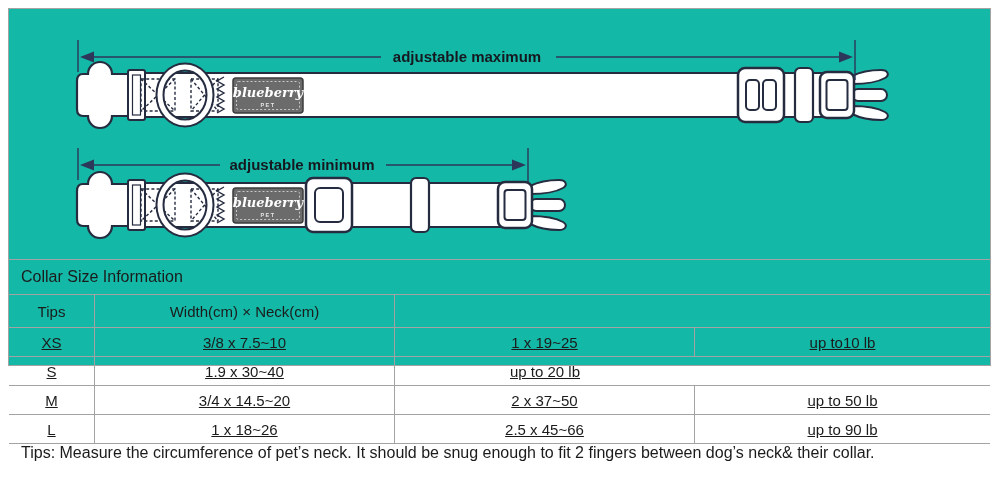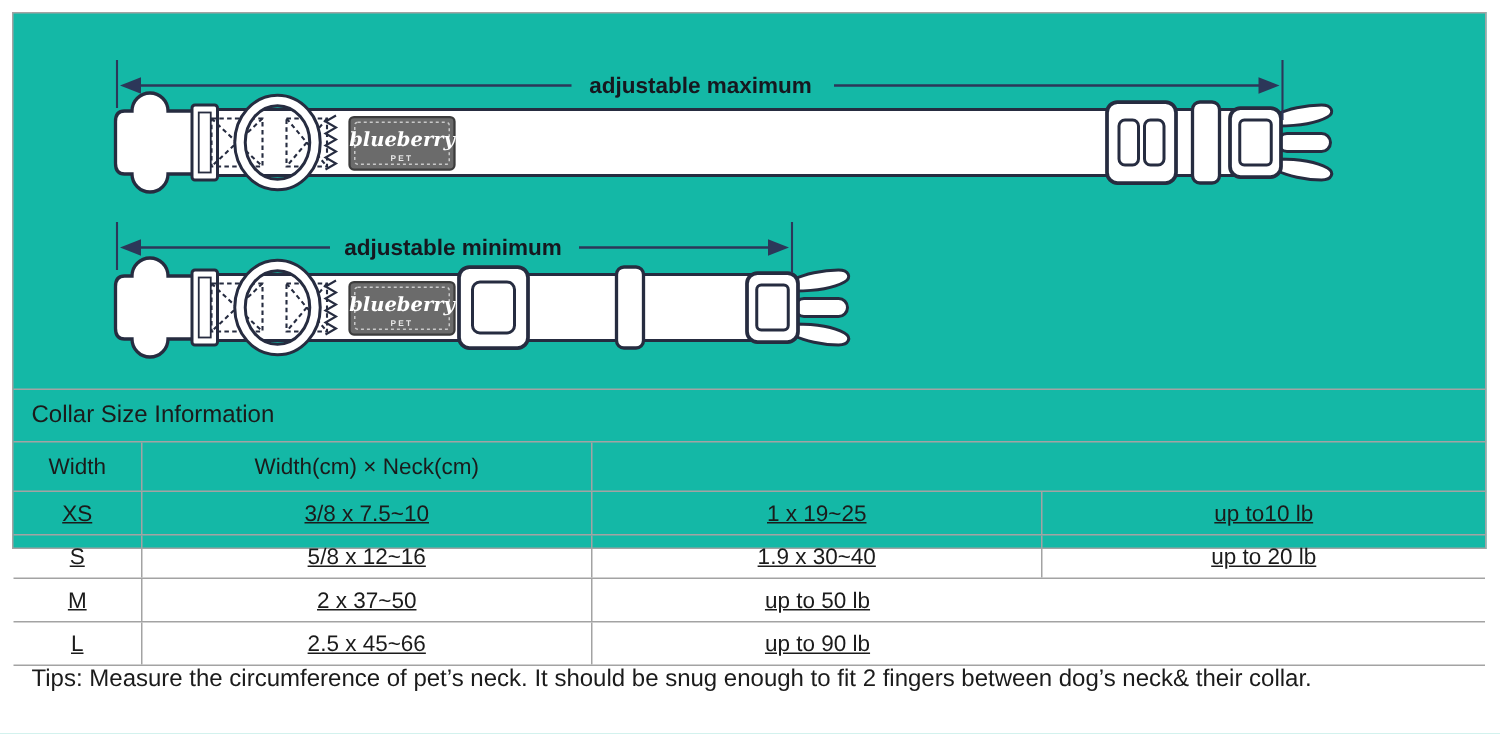--- a/index.html
+++ b/index.html
@@ -47,46 +47,47 @@
 <body>
 
 <div class="page">
 
   <div class="frame">
     <div class="diagram-space"></div>
 
     <div class="title-row">Collar Size Information</div>
 
     <div class="grid-row header-row">
-      <div class="cell vline">Width</div>
+      <div class="cell vline">Tips</div>
       <div class="cell vline">Width(cm) × Neck(cm)</div>
     </div>
 
     <div class="grid-row data-row">
       <div class="cell vline">XS</div>
       <div class="cell vline">3/8 x 7.5~10</div>
       <div class="cell vline">1 x 19~25</div>
       <div class="cell">up to10 lb</div>
     </div>
 
     <div class="grid-row data-row">
       <div class="cell vline">S</div>
-      <div class="cell vline">5/8 x 12~16</div>
       <div class="cell vline">1.9 x 30~40</div>
       <div class="cell">up to 20 lb</div>
     </div>
 
     <div class="grid-row data-row">
       <div class="cell vline">M</div>
+      <div class="cell vline">3/4 x 14.5~20</div>
       <div class="cell vline">2 x 37~50</div>
       <div class="cell">up to 50 lb</div>
     </div>
 
     <div class="grid-row data-row">
       <div class="cell vline">L</div>
+      <div class="cell vline">1 x 18~26</div>
       <div class="cell vline">2.5 x 45~66</div>
       <div class="cell">up to 90 lb</div>
     </div>
 
     <div class="tips-row">Tips: Measure the circumference of pet’s neck. It should be snug enough to fit 2 fingers between dog’s neck&amp; their collar.</div>
   </div>
 
   <svg class="overlay" width="1000" height="258" viewBox="0 0 1000 258">
     <defs>
 

